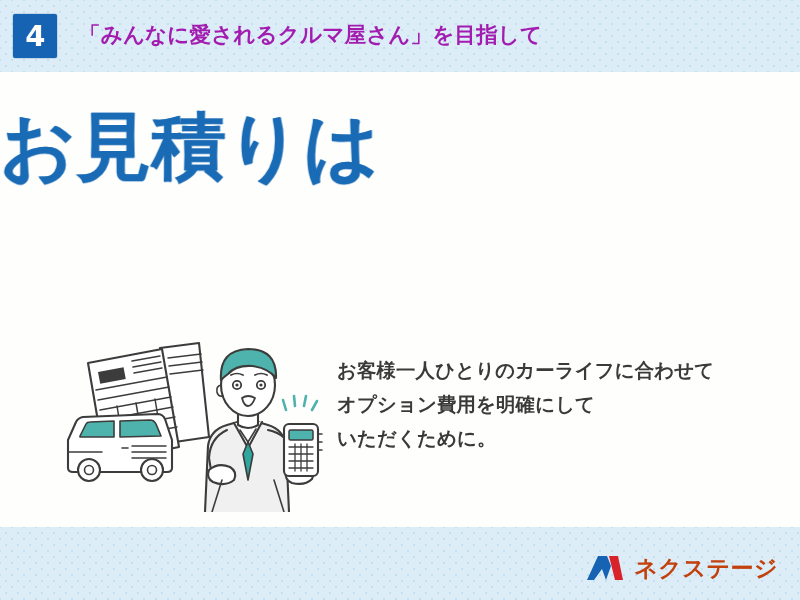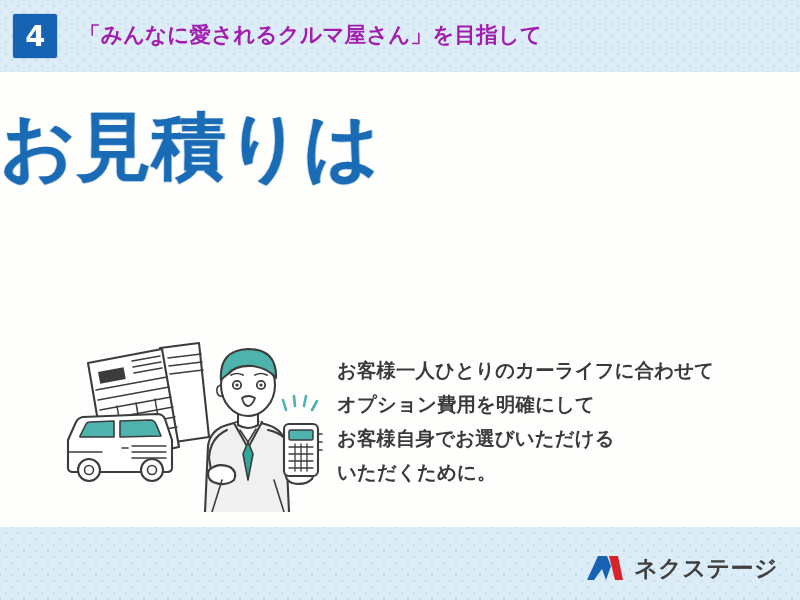--- a/index.html
+++ b/index.html
@@ -140,21 +140,21 @@
     right: 22px;
     bottom: 18px;
     display: flex;
     align-items: center;
     gap: 9px;
   }
   #logo-mark { width: 40px; height: 28px; display: block; }
   #logo-wordmark {
     font-size: 23px;
     font-weight: bold;
-    color: #404040;
+    color: #c2410c;
     letter-spacing: 0.5px;
     line-height: 1;
     white-space: nowrap;
   }
 </style>
 </head>
 <body>
 
 <div id="slide">
 
@@ -167,21 +167,20 @@
     <div id="header-title">「みんなに愛されるクルマ屋さん」を目指して</div>
   </div>
 
   <div id="headline">
     <div class="headline-line">お見積りは</div>
   </div>
 
   <div id="body-copy">
     <div class="body-line">お客様一人ひとりのカーライフに合わせて</div>
     <div class="body-line">オプション費用を明確にして</div>
-    <div class="body-line">お客様自身でお選びいただける</div>
     <div class="body-line">いただくために。</div>
   </div>
 
   <div id="illustration">
     <svg viewBox="0 0 262 182" width="262" height="182" xmlns="http://www.w3.org/2000/svg">
       <g fill="none" stroke="#3c3c3c" stroke-width="2.1" stroke-linecap="round" stroke-linejoin="round">
 
         <g>
           <path d="M98 18 L137 13 L147 107 L106 113 Z" fill="#ffffff" stroke="#3c3c3c"></path>
           <path d="M106 28 L139 24 M107 36 L140 32 M108 44 L141 40" stroke-width="1.5"></path>

